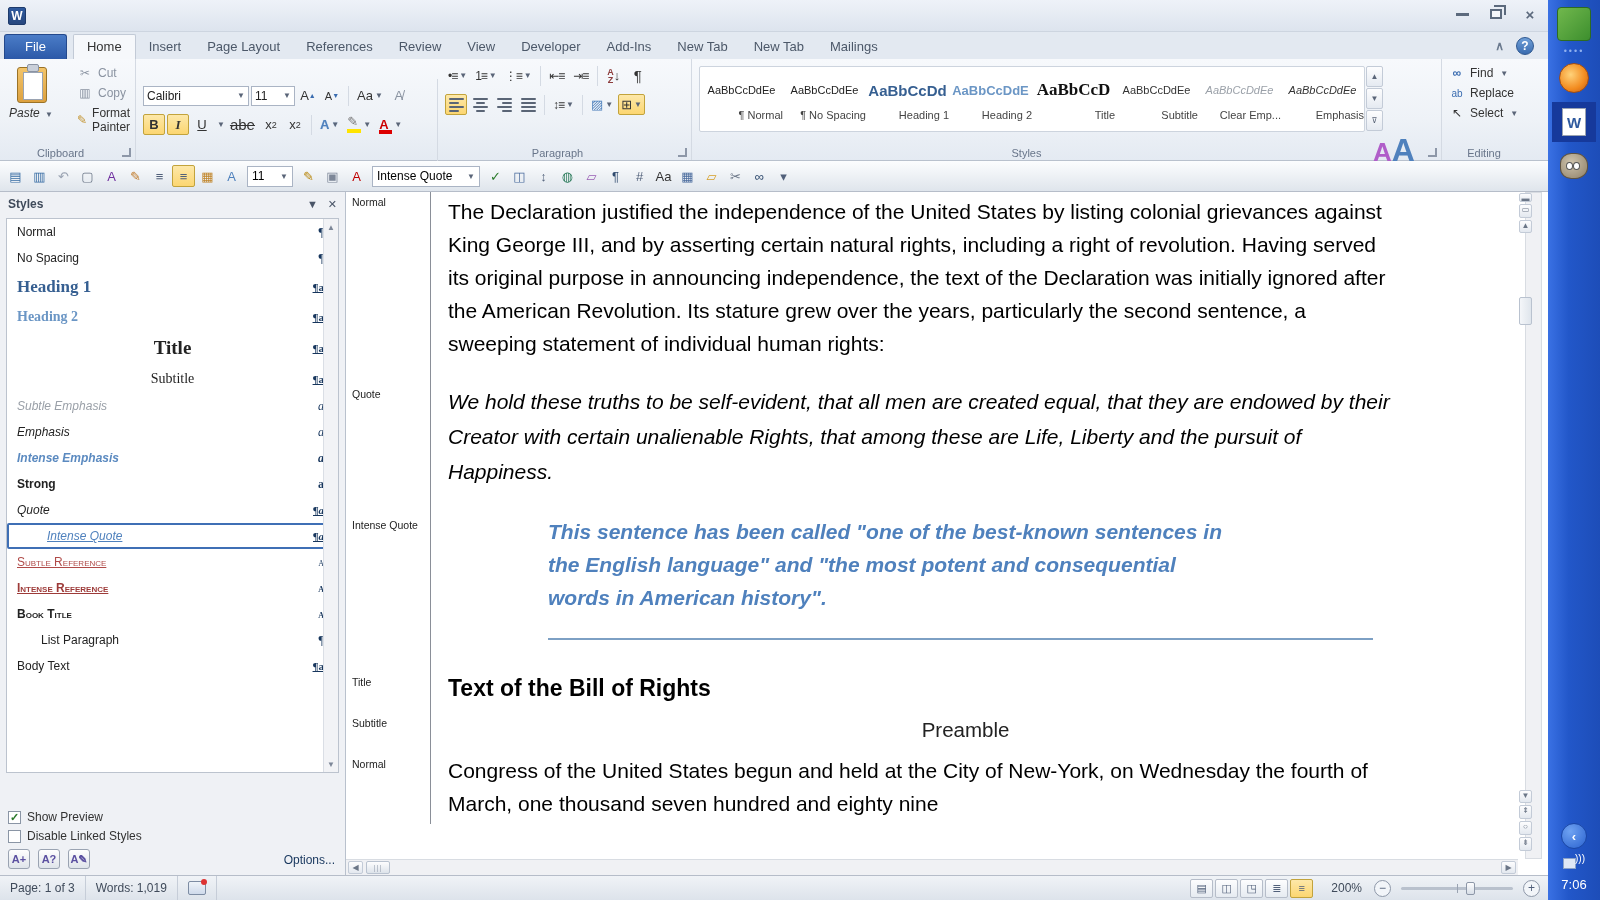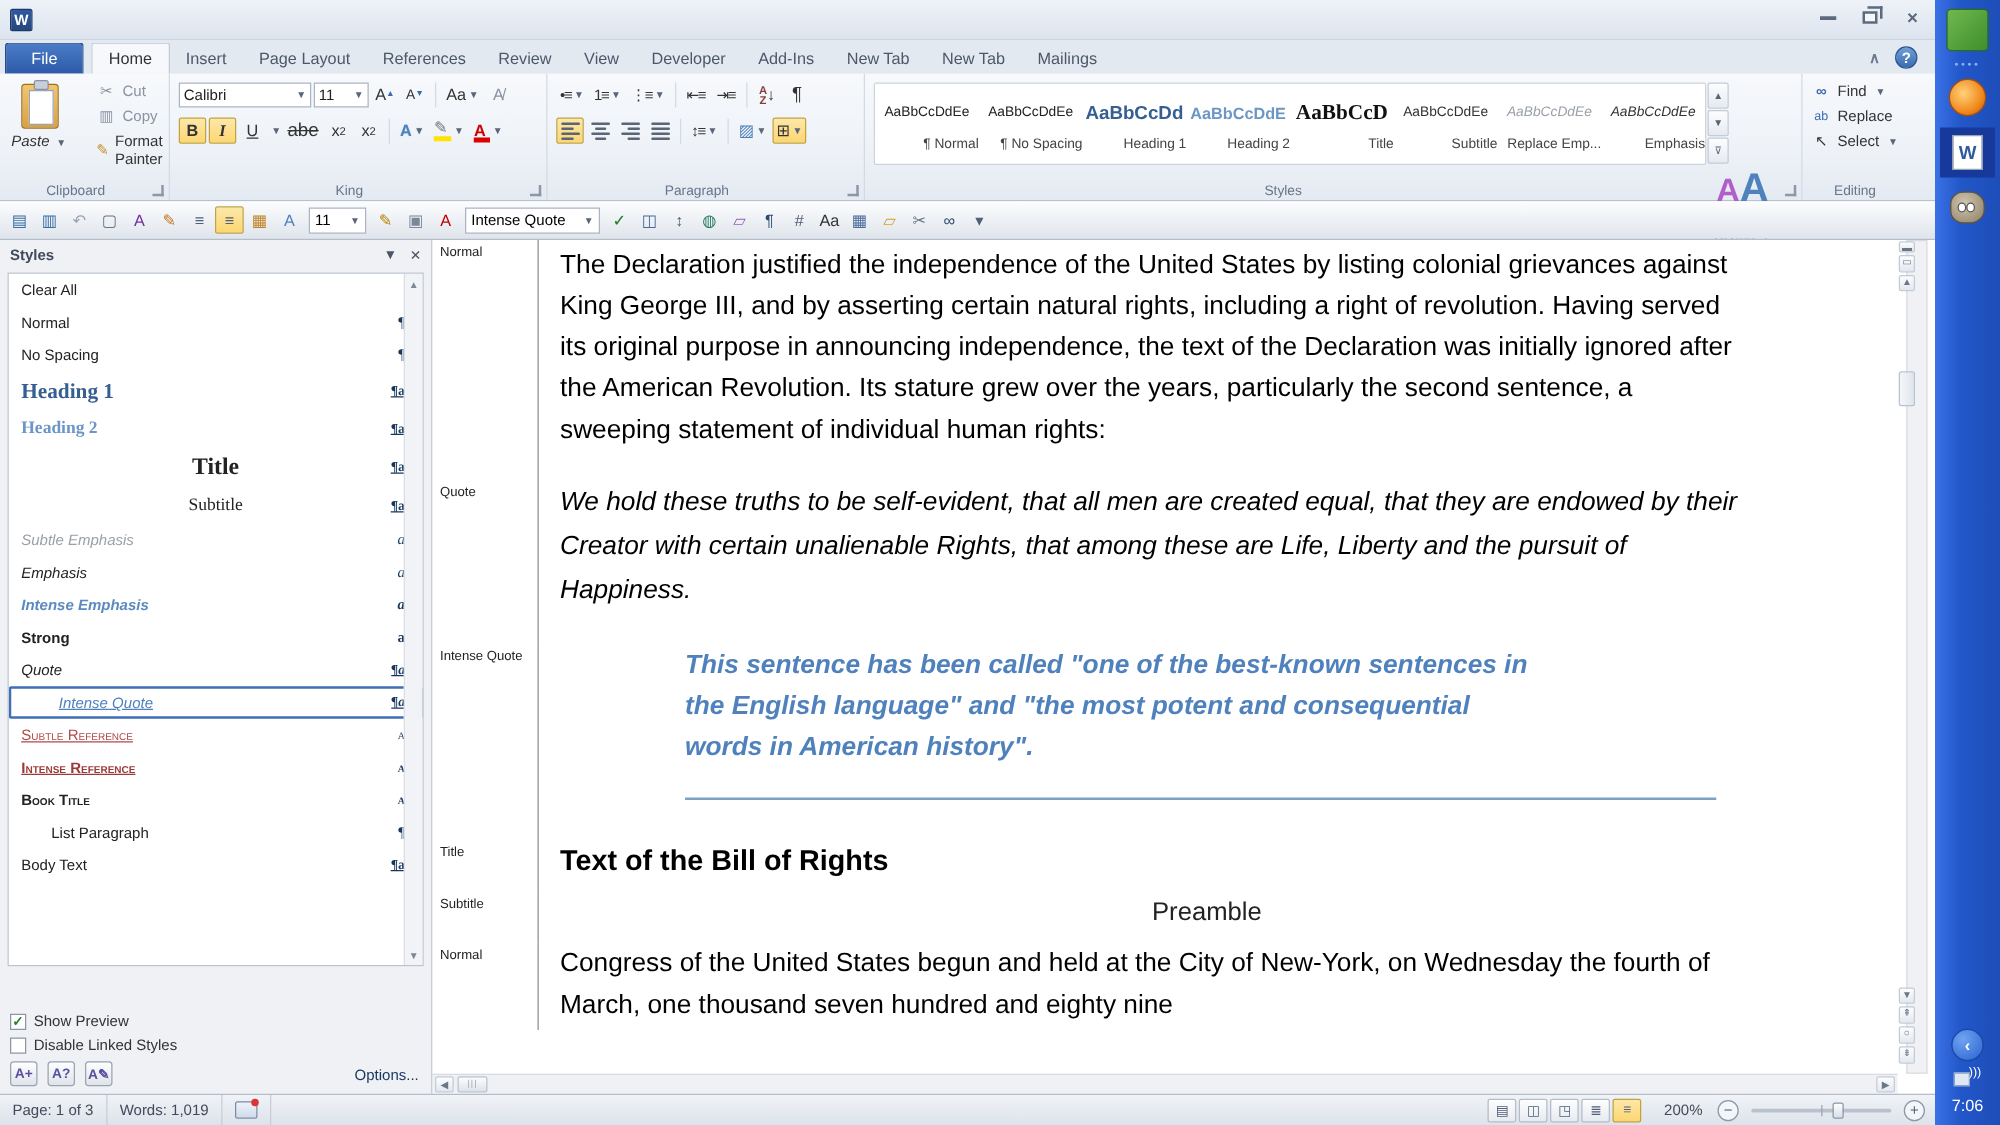--- a/index.html
+++ b/index.html
@@ -63,21 +63,21 @@
   .clip-icon::before { content:""; position:absolute; left:5px; top:4px; width:18px; height:26px;
     background:#fff; border:1px solid #9aa3b2; }
   .clip-icon::after { content:""; position:absolute; left:9px; top:-4px; width:10px; height:6px;
     background:#c9cfd9; border:1px solid #8a93a3; border-radius:2px; }
   .clip-small { display:flex; align-items:center; gap:5px; font-size:12px; color:#8a93a1;
     padding:3px 2px; }
   .clip-small .ic { width:16px; text-align:center; }
   .clip-small.en { color:#333; }
 
   
-  .g-font { width:302px; }
+  .g-font { width:302px;margin-top:20px; }
   .frow { display:flex; align-items:center; gap:2px; padding:2px 2px; }
   .bi { font-weight:bold; } .it { font-style:italic; font-family:"Liberation Serif",serif; }
   .un { text-decoration:underline; } .strike { text-decoration:line-through; }
   .sub2 { font-size:9px; } 
   .fx-a { color:#4f81bd; font-weight:bold; text-shadow:0 0 1px #9fc0e2; }
   .hl-pen { display:inline-block; position:relative; width:14px; height:14px; }
   .hl-pen::before { content:"✎"; position:absolute; top:-4px; left:0; font-size:13px; color:#777; }
   .hl-pen::after { content:""; position:absolute; bottom:-1px; left:0; width:14px; height:4px; background:#ffe400; }
   .fc-a { display:inline-block; position:relative; width:13px; }
   .fc-a::after { content:""; position:absolute; bottom:-2px; left:0; width:13px; height:4px; background:#d00; }
@@ -455,21 +455,21 @@
             <div class="gal-item g-title">
               <div class="gprev">AaBbCcD</div>
               <div class="gname">Title</div>
             </div>
             <div class="gal-item g-sub">
               <div class="gprev">AaBbCcDdEe</div>
               <div class="gname">Subtitle</div>
             </div>
             <div class="gal-item g-subtle">
               <div class="gprev">AaBbCcDdEe</div>
-              <div class="gname">Replace Emp...</div>
+              <div class="gname">Clear Emp...</div>
             </div>
             <div class="gal-item g-emph">
               <div class="gprev">AaBbCcDdEe</div>
               <div class="gname">Emphasis</div>
             </div>
           </div>
         <div class="gal-scroll">
           <span>▲</span>
           <span>▼</span>
           <span>⊽</span>
@@ -606,24 +606,20 @@
         <div class="sp-header">
           <span class="sp-title">Styles</span>
           <span class="sp-hbtns">
             <span>▼</span>
             <span>✕</span>
           </span>
         </div>
         <div class="sp-list">
           <div>
 
-          <div class="s-item">
-                <span>Clear All</span>
-                <span class="sicon"></span>
-              </div>
               <div class="s-item">
                 <span>Normal</span>
                 <span class="sicon pil">¶</span>
               </div>
               <div class="s-item">
                 <span>No Spacing</span>
                 <span class="sicon pil">¶</span>
               </div>
               <div class="s-item s-h1">
                 <span>Heading 1</span>

